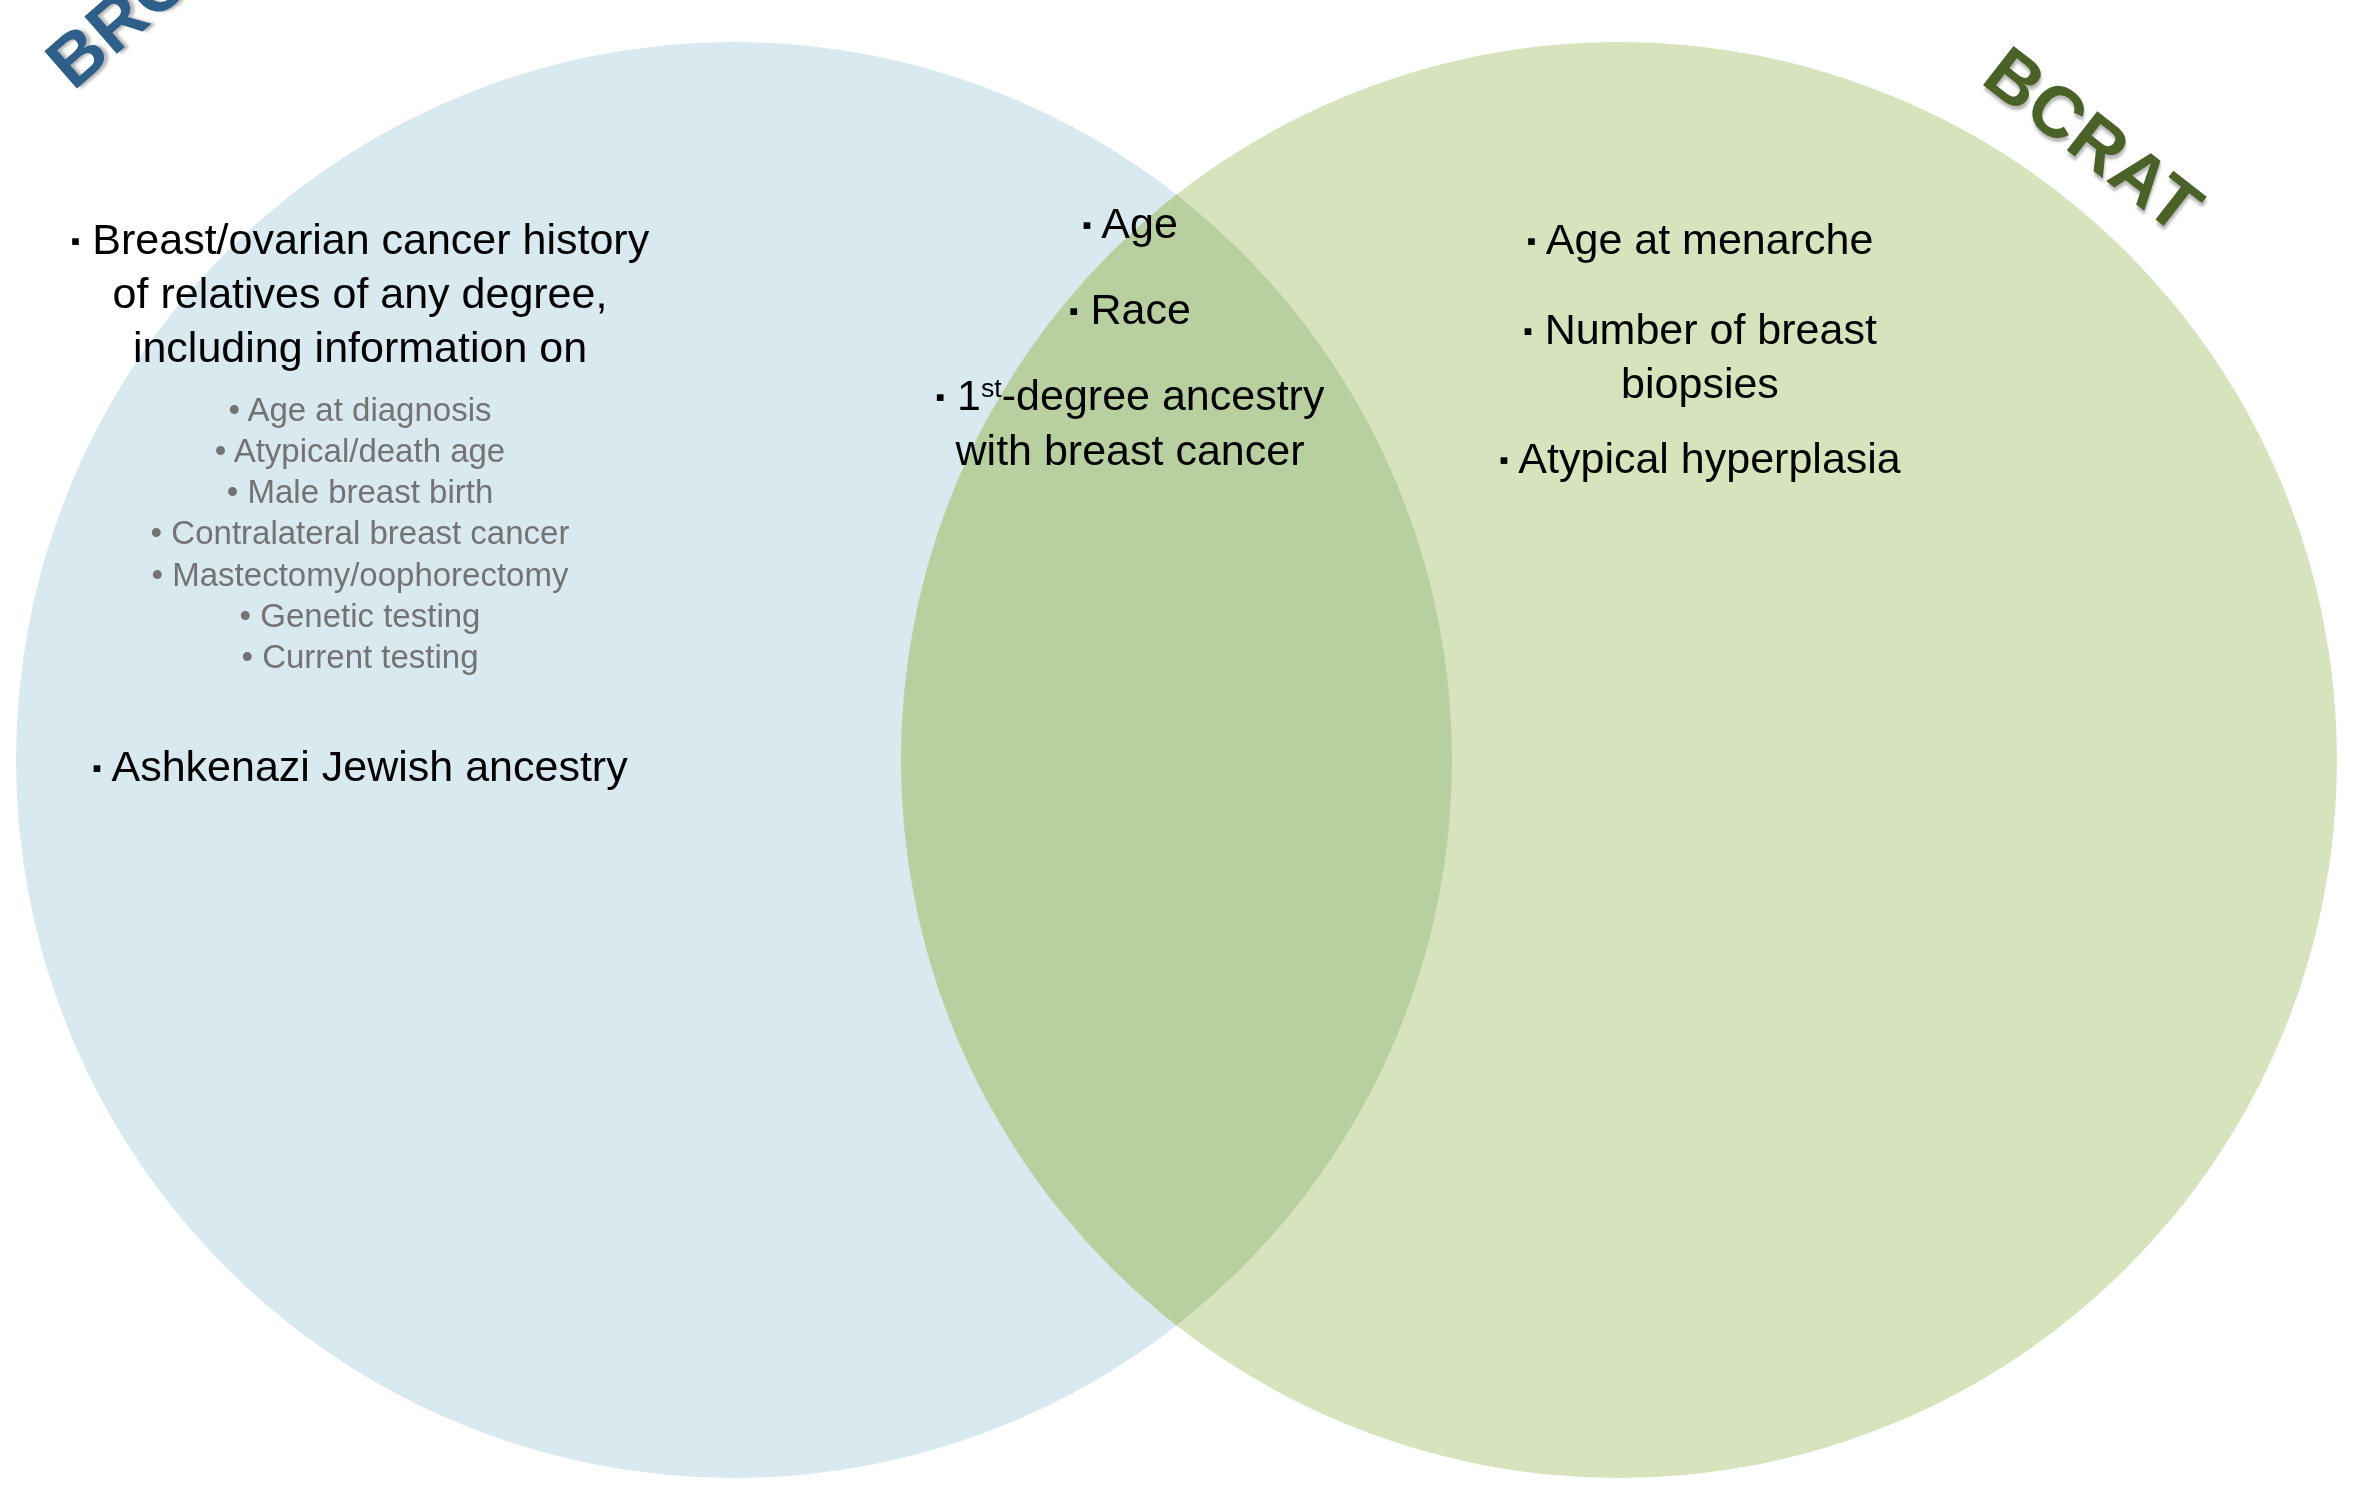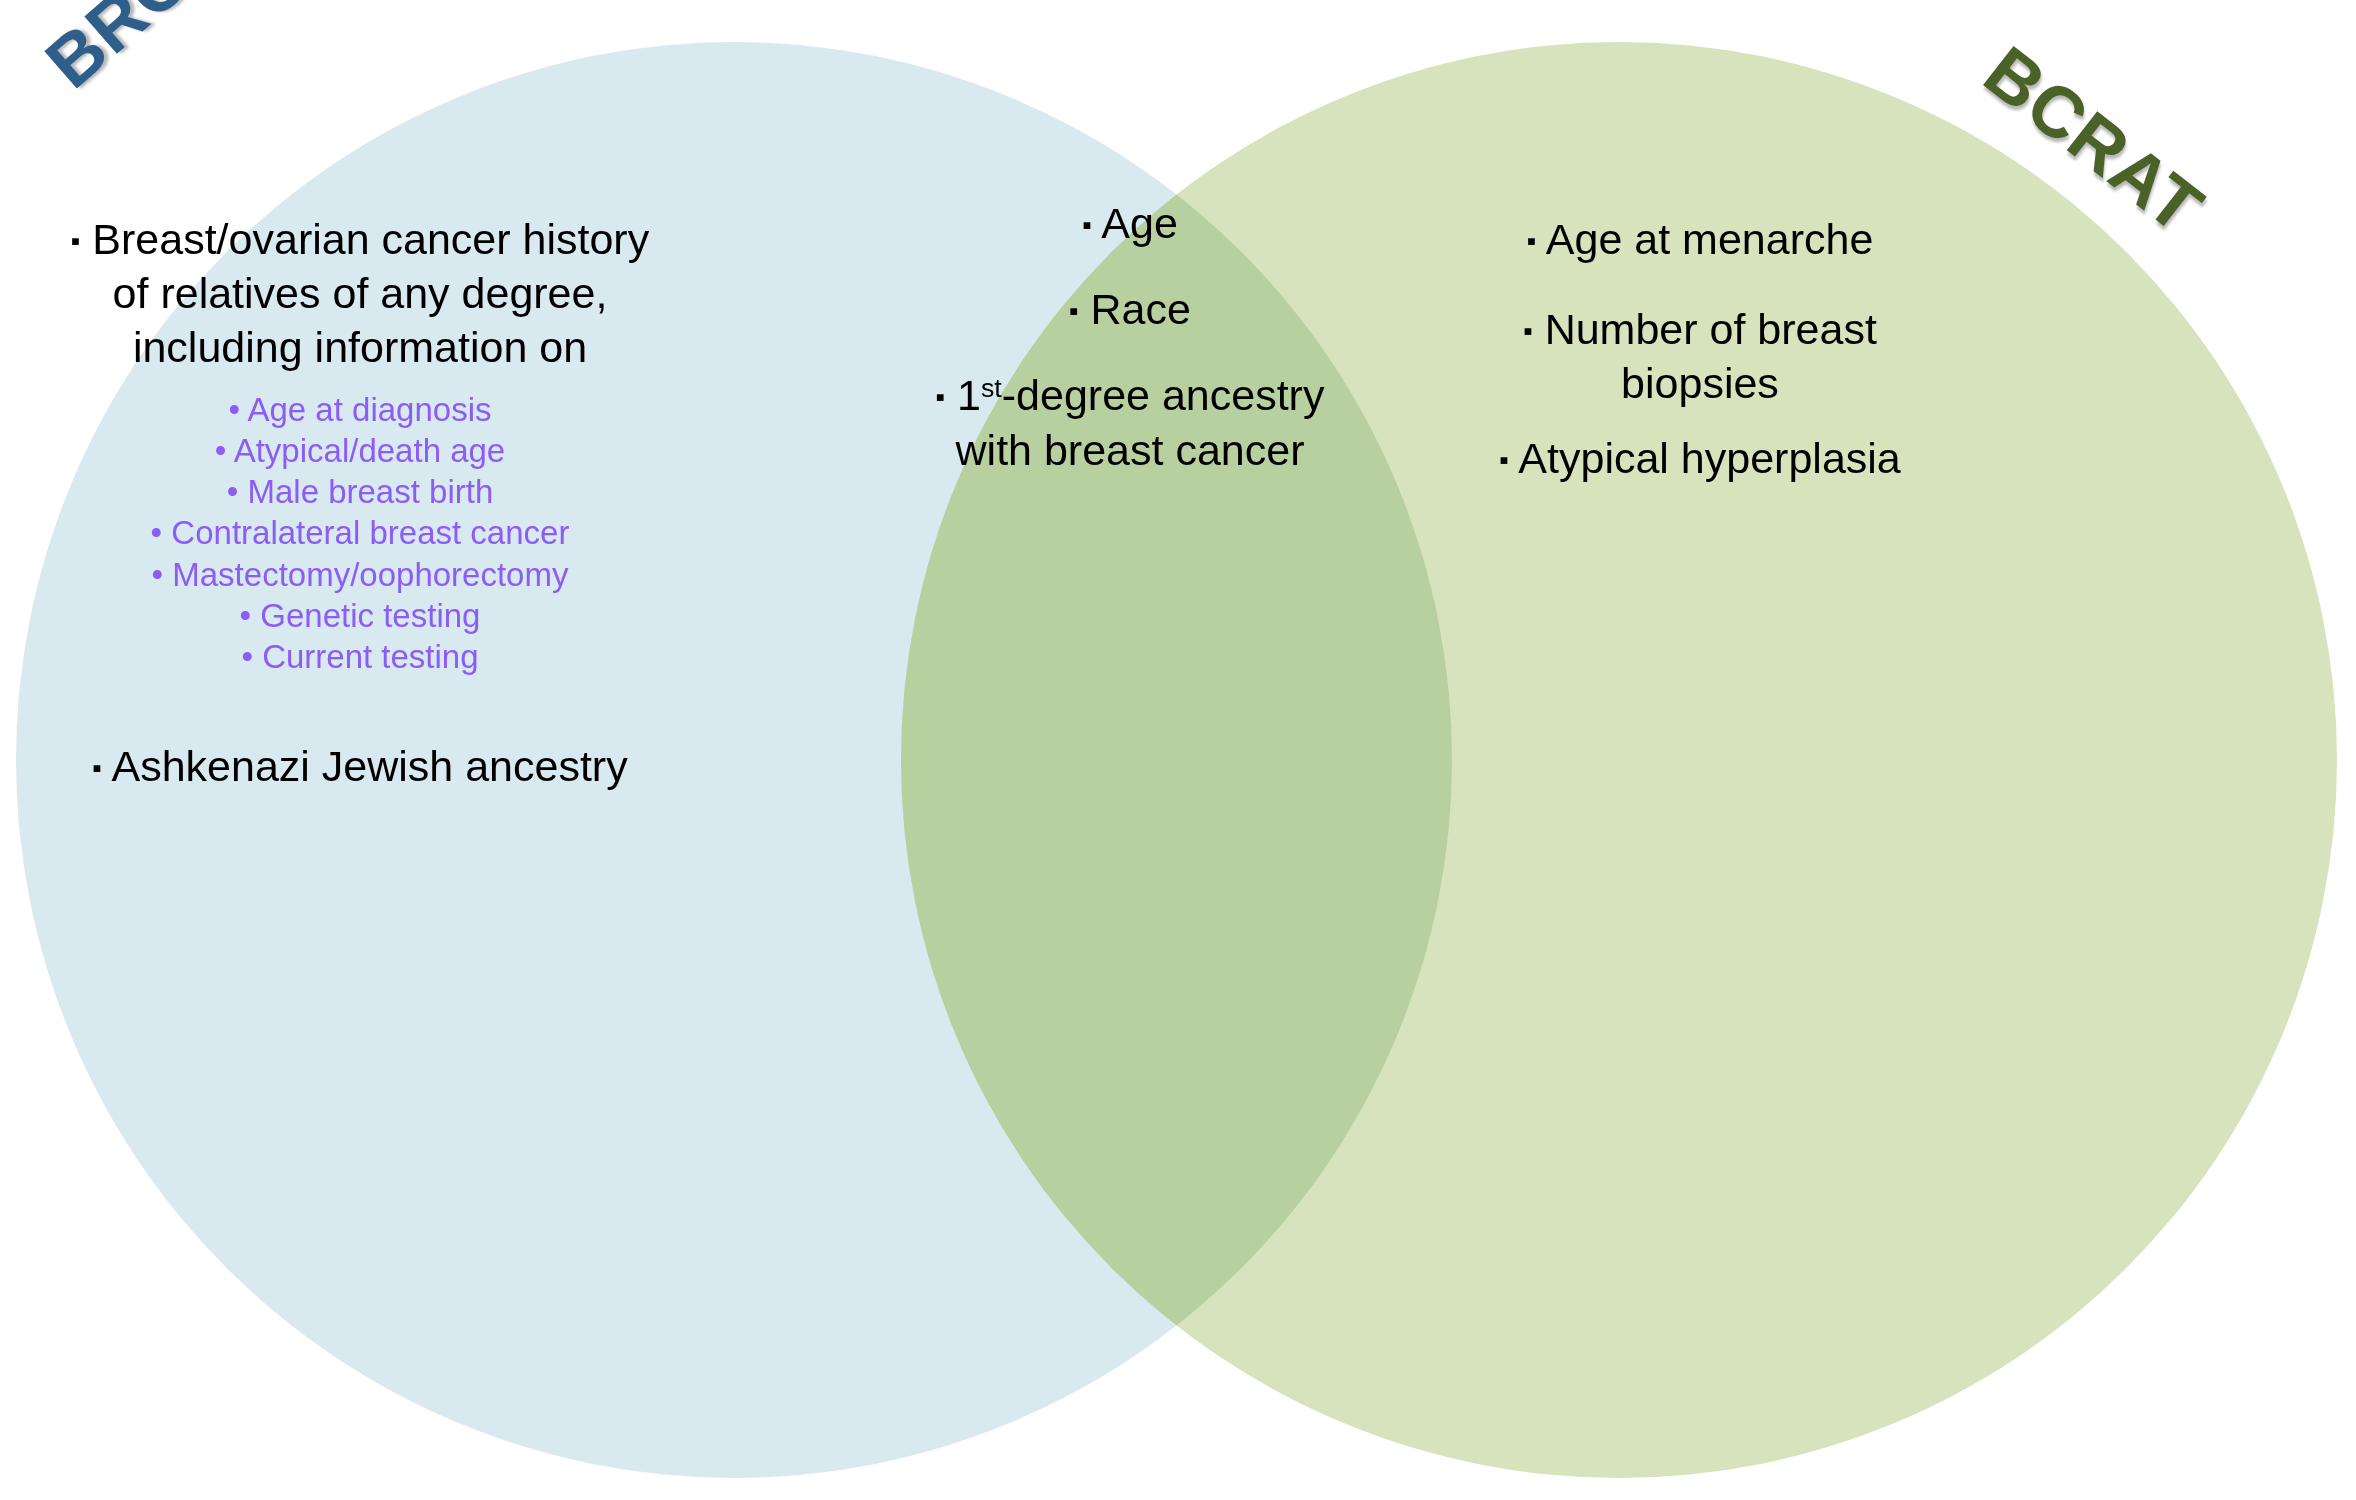--- a/index.html
+++ b/index.html
@@ -126,21 +126,21 @@
     vertical-align: 0.48em;
   }
 
   .sub-list {
     margin-top: 14px;
     margin-bottom: 18px;
   }
   .sub-item {
     font-size: 33px;
     line-height: 1.25;
-    color: #8b5cf6;
+    color: #737373;
     white-space: nowrap;
   }
   .sub-item .dot {
     font-size: 33px;
   }
 
   .gap-sm { height: 16px; }
   .gap-md { height: 28px; }
   .gap-lg { height: 44px; }
 </style>

